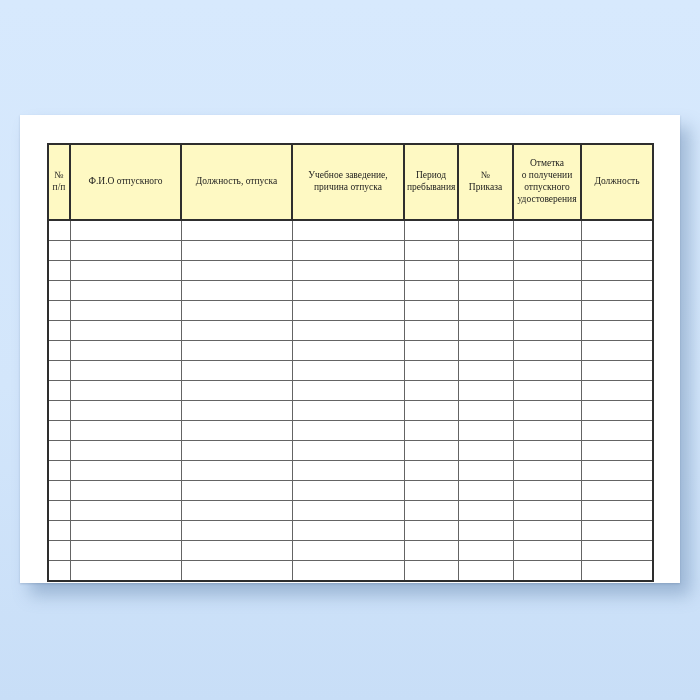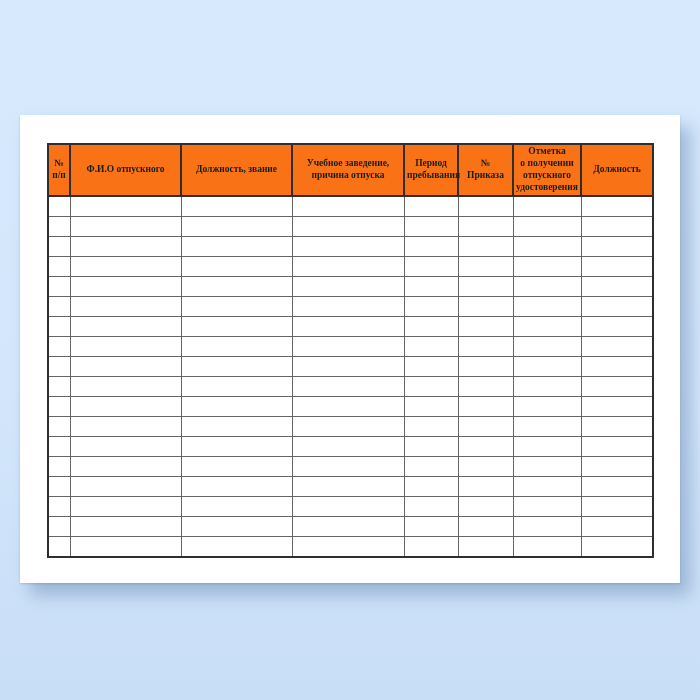--- a/index.html
+++ b/index.html
@@ -29,29 +29,29 @@
     left: 27px;
     top: 28px;
     width: 605px;
     border-collapse: collapse;
     table-layout: fixed;
     border: 2px solid #2e2e2e;
   }
   table.register thead th {
     border: 2px solid #2e2e2e;
     height: 48px;
-    font-weight: bold;
+    font-weight: normal;
     font-size: 9.5px;
     line-height: 1.25;
     color: #1c1c1c;
     text-align: center;
     vertical-align: middle;
     white-space: pre-line;
-    padding: 1px 2px;
-    background: #f97316;
+    padding: 13px 2px;
+    background: #fef9c3;
   }
   table.register tbody td {
     border: 1px solid #646464;
     height: 19px;
     padding: 0;
     background: #ffffff;
   }
 </style>
 </head>
 <body>
@@ -67,21 +67,21 @@
         <col style="width:54px">
         <col style="width:55px">
         <col style="width:68px">
         <col style="width:72px">
       </colgroup>
       <thead>
         <tr>
           <th>№
 п/п</th>
           <th>Ф.И.О отпускного</th>
-          <th>Должность, звание</th>
+          <th>Должность, отпуска</th>
           <th>Учебное заведение,
 причина отпуска</th>
           <th>Период
 пребывания</th>
           <th>№
 Приказа</th>
           <th>Отметка
 о получении
 отпускного
 удостоверения</th>

